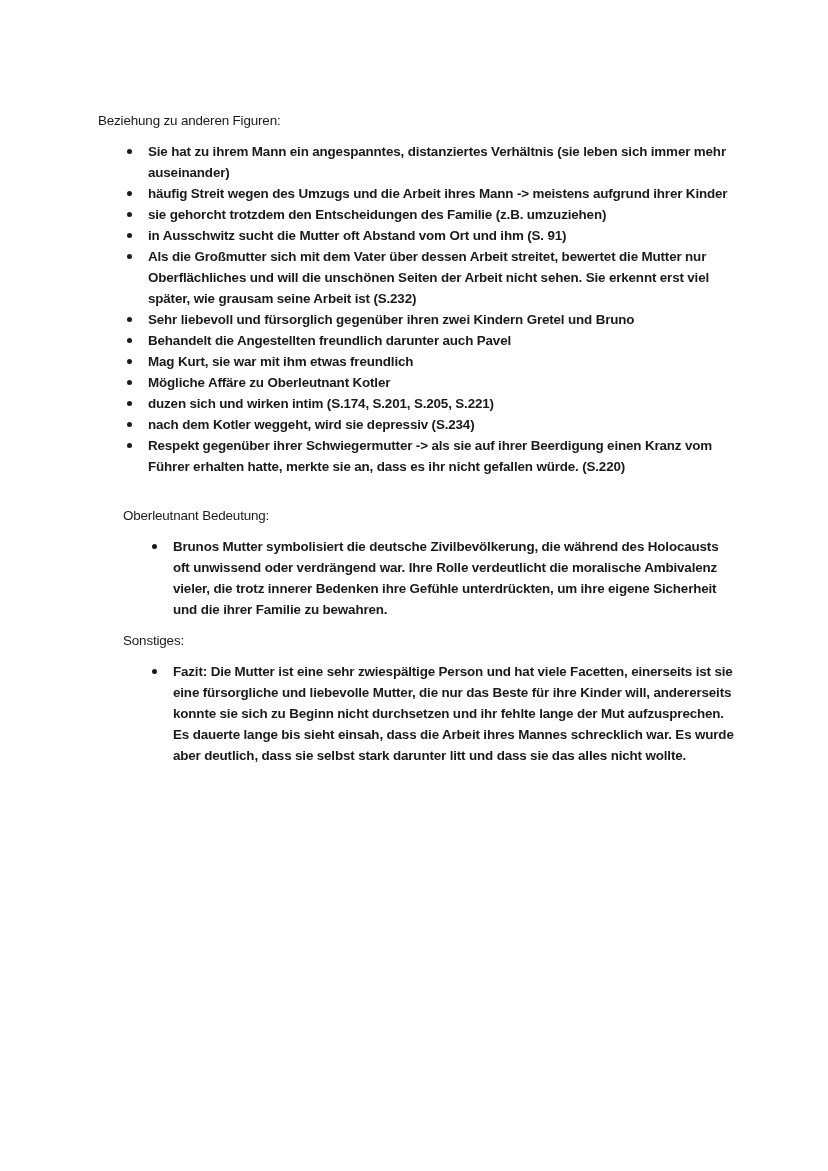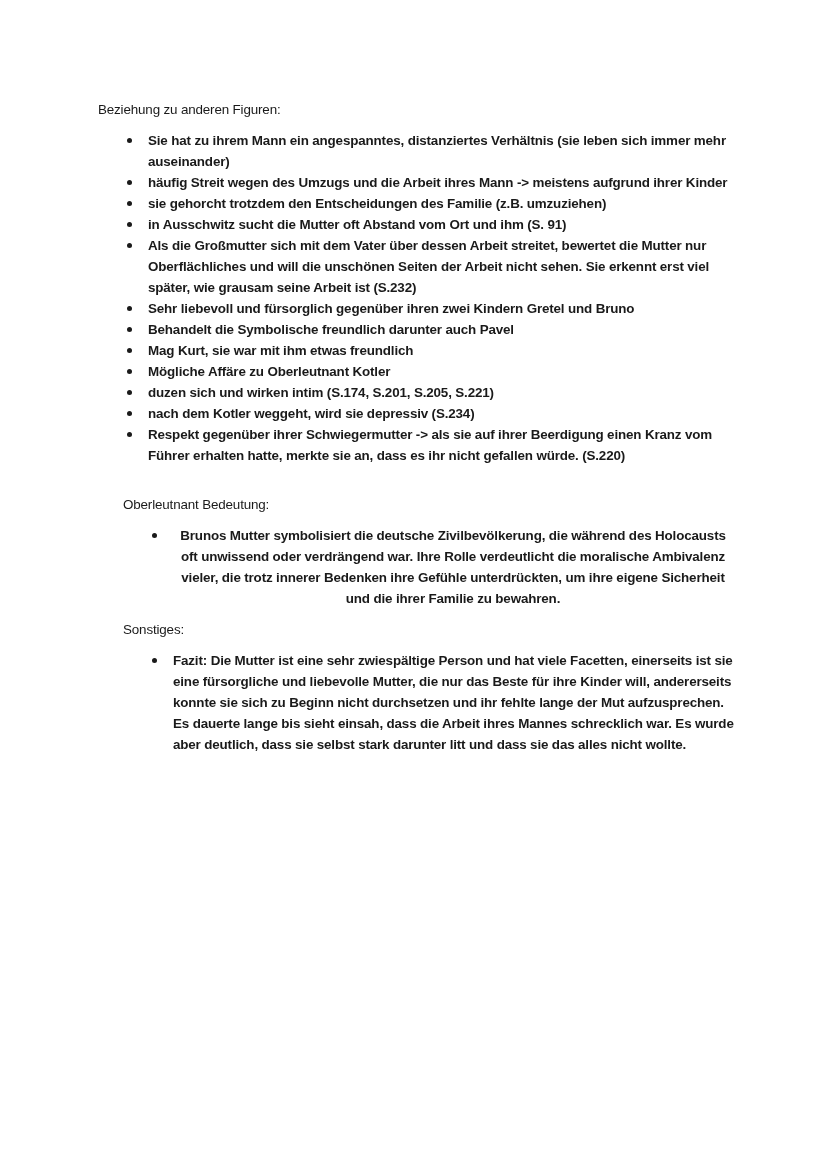--- a/index.html
+++ b/index.html
@@ -3,49 +3,49 @@
 <meta charset="utf-8">
 <style>
   html, body { margin: 0; padding: 0; background: #ffffff; }
   body {
     width: 828px; height: 1171px; position: relative; overflow: hidden;
     font-family: "Liberation Sans", sans-serif;
     color: #1a1a1a;
     font-size: 13.4px;
     letter-spacing: -0.15px;
   }
-  .page { position: absolute; left: 0; top: 1px; width: 828px; height: 1160px; border-radius: 18px; }
+  .page { position: absolute; left: 0; top: 12px; width: 828px; height: 1160px; border-radius: 18px; }
   .heading { position: absolute; margin: 0; font-weight: normal; font-size: 13.4px; line-height: 21px; }
   ul.blist { position: absolute; margin: 0; padding: 0; list-style: none; font-weight: bold; }
   ul.blist li { position: relative; line-height: 21px; }
   ul.blist li .bullet {
     position: absolute; left: -21px; top: 8px; width: 5px; height: 5px;
     border-radius: 50%; background: #1a1a1a;
   }
   #h1 { left: 98px; top: 98px; }
   #list1 { left: 148px; top: 129px; width: 590px; }
   #h2 { left: 123px; top: 493px; }
-  #list2 { left: 173px; top: 524px; width: 560px; text-align: center; }
+  #list2 { left: 173px; top: 524px; width: 560px; }
   #h3 { left: 123px; top: 618px; }
   #list3 { left: 173px; top: 649px; width: 565px; }
 </style>
 </head>
 <body>
 
 <div class="page">
 
   <p id="h1" class="heading">Beziehung zu anderen Figuren:</p>
   <ul id="list1" class="blist">
     <li><span class="bullet"></span><span>Sie hat zu ihrem Mann ein angespanntes, distanziertes Verhältnis (sie leben sich immer mehr auseinander)</span></li>
     <li><span class="bullet"></span><span>häufig Streit wegen des Umzugs und die Arbeit ihres Mann -&gt; meistens aufgrund ihrer Kinder</span></li>
     <li><span class="bullet"></span><span>sie gehorcht trotzdem den Entscheidungen des Familie (z.B. umzuziehen)</span></li>
     <li><span class="bullet"></span><span>in Ausschwitz sucht die Mutter oft Abstand vom Ort und ihm (S. 91)</span></li>
     <li><span class="bullet"></span><span>Als die Großmutter sich mit dem Vater über dessen Arbeit streitet, bewertet die Mutter nur Oberflächliches und will die unschönen Seiten der Arbeit nicht sehen. Sie erkennt erst viel später, wie grausam seine Arbeit ist (S.232)</span></li>
     <li><span class="bullet"></span><span>Sehr liebevoll und fürsorglich gegenüber ihren zwei Kindern Gretel und Bruno</span></li>
-    <li><span class="bullet"></span><span>Behandelt die Symbolische freundlich darunter auch Pavel</span></li>
+    <li><span class="bullet"></span><span>Behandelt die Angestellten freundlich darunter auch Pavel</span></li>
     <li><span class="bullet"></span><span>Mag Kurt, sie war mit ihm etwas freundlich</span></li>
     <li><span class="bullet"></span><span>Mögliche Affäre zu Oberleutnant Kotler</span></li>
     <li><span class="bullet"></span><span>duzen sich und wirken intim (S.174, S.201, S.205, S.221)</span></li>
     <li><span class="bullet"></span><span>nach dem Kotler weggeht, wird sie depressiv (S.234)</span></li>
     <li><span class="bullet"></span><span>Respekt gegenüber ihrer Schwiegermutter -&gt; als sie auf ihrer Beerdigung einen Kranz vom Führer erhalten hatte, merkte sie an, dass es ihr nicht gefallen würde. (S.220)</span></li>
   </ul>
 
   <p id="h2" class="heading">Oberleutnant Bedeutung:</p>
   <ul id="list2" class="blist">
     <li><span class="bullet"></span><span>Brunos Mutter symbolisiert die deutsche Zivilbevölkerung, die während des Holocausts oft unwissend oder verdrängend war. Ihre Rolle verdeutlicht die moralische Ambivalenz vieler, die trotz innerer Bedenken ihre Gefühle unterdrückten, um ihre eigene Sicherheit und die ihrer Familie zu bewahren.</span></li>

